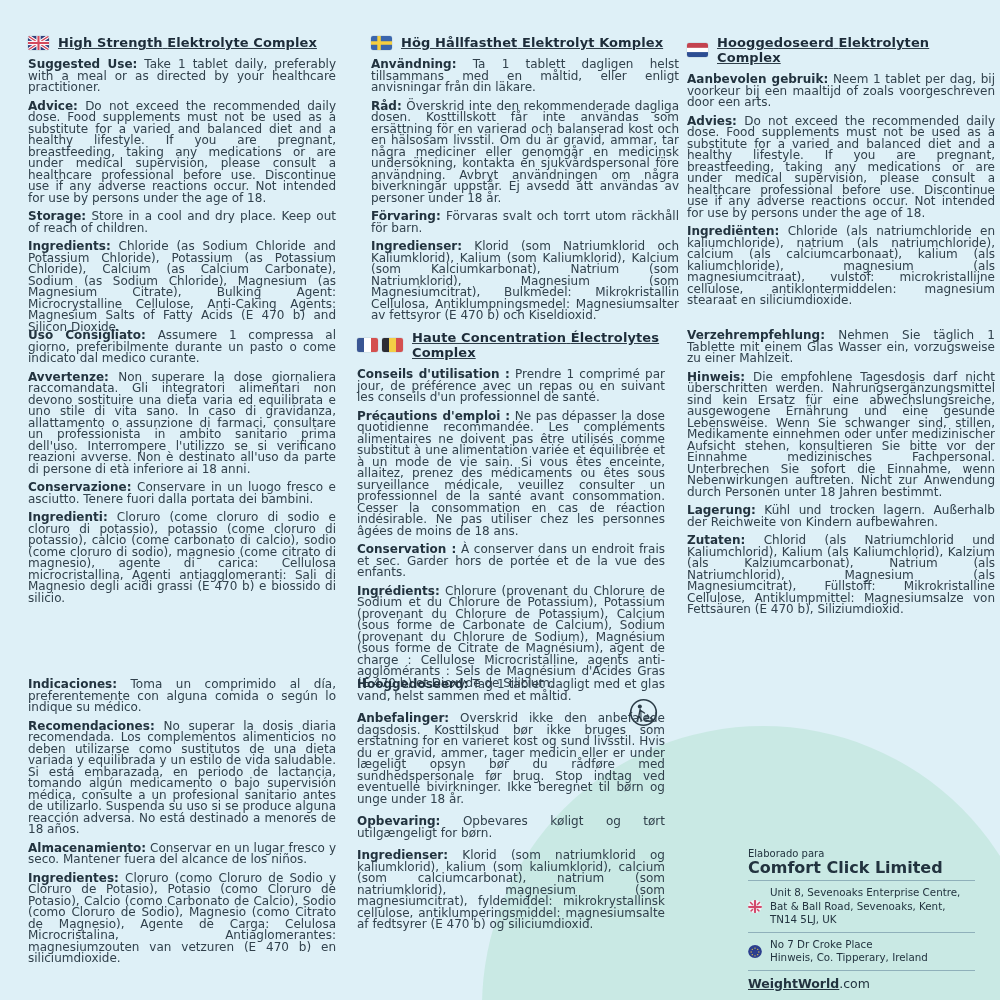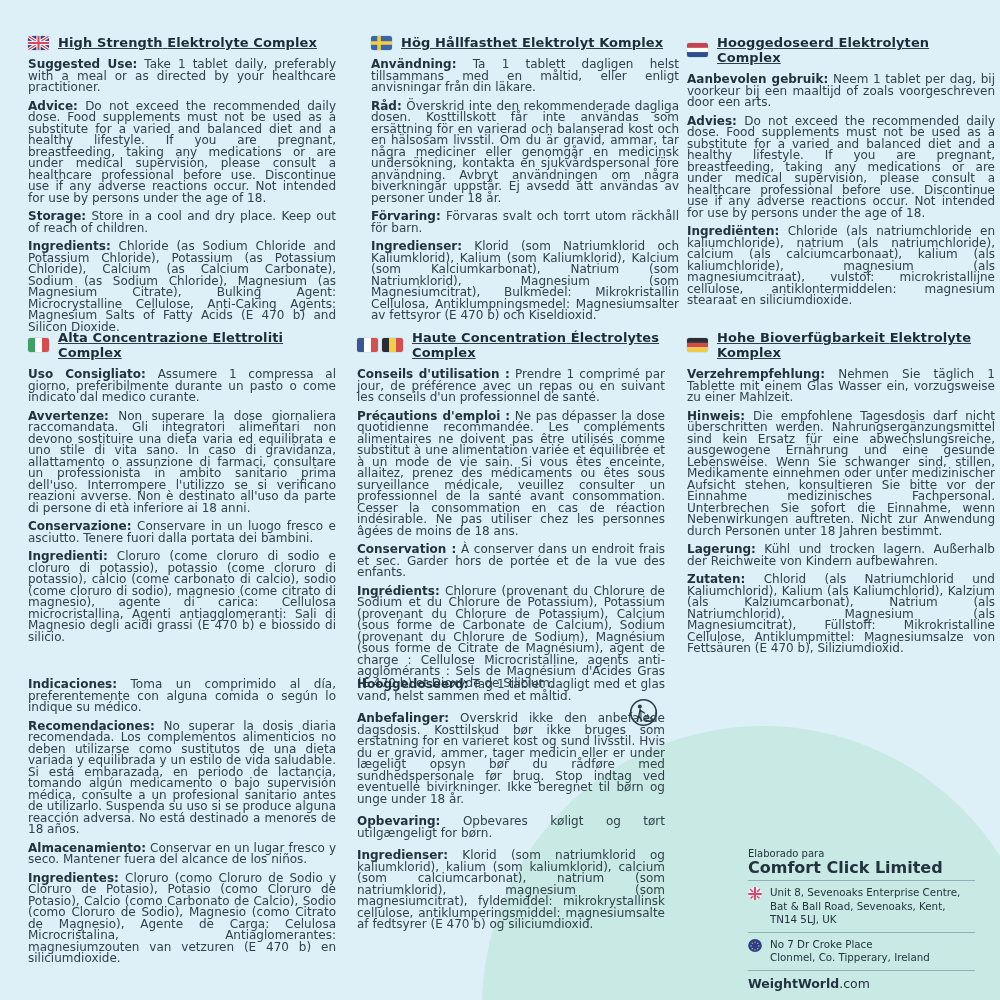--- a/index.html
+++ b/index.html
@@ -21,26 +21,26 @@
   h2{margin:0;font-size:13px;line-height:15px;font-weight:600;color:#1d2c39;letter-spacing:.1px;}
   h2 strong{font-weight:800;}
   .para{margin:0 0 7px;font-size:12px;line-height:11.5px;text-align:justify;color:#31414c;}
   .para .plabel{font-weight:700;color:#22333f;}
   .sec-da .para{margin-bottom:11px;}
   .triman-wrap{text-align:right;margin:1px 6px 0 0;}
   .footer{position:absolute;left:748px;top:847px;width:227px;color:#22333f;}
   .footer .made-for{font-size:10px;line-height:14px;}
   .footer .company{font-size:16px;line-height:14px;font-weight:700;}
   .footer .rule{border:none;border-top:1px solid #8fb0ba;margin:5px 0;}
-  .addr-row{display:flex;gap:8px;}
+  .addr-row{display:flex;gap:8px;align-items:center;}
   .addr-icon{flex:none;width:14px;height:14px;border-radius:50%;overflow:hidden;}
   .addr-lines{font-size:10.3px;line-height:13.5px;}
   .addr-lines span{display:block;}
   .website{font-size:12.5px;line-height:16px;margin-top:3px;}
-  .website b{font-weight:800;}
+  .website b{font-weight:800;text-decoration:underline;}
 </style>
 </head>
 <body>
 
 <div class="page">
   <div class="bg-circle"></div>
 
   <div class="section" style="left:28px;top:35px;">
     <div class="sec-header">
       <span class="flag">
@@ -89,30 +89,20 @@
         </svg>
       </span>
       <h2><span>Hooggedoseerd</span> <strong>Elektrolyten Complex</strong></h2>
     </div>
     <p class="para"><b class="plabel">Aanbevolen gebruik:</b> <span>Neem 1 tablet per dag, bij voorkeur bij een maaltijd of zoals voorgeschreven door een arts.</span></p>
     <p class="para"><b class="plabel">Advies:</b> <span>Do not exceed the recommended daily dose. Food supplements must not be used as a substitute for a varied and balanced diet and a healthy lifestyle. If you are pregnant, breastfeeding, taking any medications or are under medical supervision, please consult a healthcare professional before use. Discontinue use if any adverse reactions occur. Not intended for use by persons under the age of 18.</span></p>
     <p class="para"><b class="plabel">Ingrediënten:</b> <span>Chloride (als natriumchloride en kaliumchloride), natrium (als natriumchloride), calcium (als calciumcarbonaat), kalium (als kaliumchloride), magnesium (als magnesiumcitraat), vulstof: microkristallijne cellulose, antiklontermiddelen: magnesium stearaat en siliciumdioxide.</span></p>
   </div>
 
   <div class="section" style="left:28px;top:330px;">
-    <div class="sec-header">
-      <span class="flag">
-        <svg width="21" height="14" viewBox="0 0 30 20">
-          <rect width="10" height="20" fill="#3fa063"></rect>
-            <rect x="10" width="10" height="20" fill="#ffffff"></rect>
-            <rect x="20" width="10" height="20" fill="#d4504f"></rect>
-        </svg>
-      </span>
-      <h2><span>Alta Concentrazione</span> <strong>Elettroliti Complex</strong></h2>
-    </div>
     <p class="para"><b class="plabel">Uso Consigliato:</b> <span>Assumere 1 compressa al giorno, preferibilmente durante un pasto o come indicato dal medico curante.</span></p>
     <p class="para"><b class="plabel">Avvertenze:</b> <span>Non superare la dose giornaliera raccomandata. Gli integratori alimentari non devono sostituire una dieta varia ed equilibrata e uno stile di vita sano. In caso di gravidanza, allattamento o assunzione di farmaci, consultare un professionista in ambito sanitario prima dell'uso. Interrompere l'utilizzo se si verificano reazioni avverse. Non è destinato all'uso da parte di persone di età inferiore ai 18 anni.</span></p>
     <p class="para"><b class="plabel">Conservazione:</b> <span>Conservare in un luogo fresco e asciutto. Tenere fuori dalla portata dei bambini.</span></p>
     <p class="para"><b class="plabel">Ingredienti:</b> <span>Cloruro (come cloruro di sodio e cloruro di potassio),  potassio (come cloruro di potassio), calcio (come carbonato di calcio), sodio (come cloruro di sodio), magnesio (come citrato di magnesio), agente di carica: Cellulosa microcristallina, Agenti antiagglomeranti: Sali di Magnesio degli acidi grassi (E 470 b) e biossido di silicio.</span></p>
   </div>
 
   <div class="section" style="left:357px;top:330px;">
     <div class="sec-header">
       <span class="flag-pair">
         <span class="flag">
@@ -141,30 +131,20 @@
         <circle cx="16" cy="17" r="13.2" fill="none" stroke="#2c3c47" stroke-width="1.7"></circle>
         <circle cx="12.2" cy="10.8" r="2.1" fill="#2c3c47"></circle>
         <path d="M12.6,13.6 L11.2,20.5 L9.6,25.5 M11.2,20.5 L14.2,25.5 M12.4,14.5 L17,17.5" fill="none" stroke="#2c3c47" stroke-width="1.5" stroke-linecap="round"></path>
         <path d="M17.5,21.5 l4,0 l-1.4,-2 M23,22.5 l3.5,2 l-2.3,1.2" fill="none" stroke="#2c3c47" stroke-width="1.4" stroke-linecap="round" stroke-linejoin="round"></path>
         <path d="M16.8,24.5 l5.5,1.5 l3.5,-0.5" fill="none" stroke="#2c3c47" stroke-width="1.4" stroke-linecap="round"></path>
       </svg>
     </div>
   </div>
 
   <div class="section" style="left:687px;top:330px;">
-    <div class="sec-header">
-      <span class="flag">
-        <svg width="21" height="14" viewBox="0 0 30 20">
-          <rect width="30" height="7" fill="#2c2c34"></rect>
-            <rect y="7" width="30" height="6" fill="#cf4a4a"></rect>
-            <rect y="13" width="30" height="7" fill="#f3c94a"></rect>
-        </svg>
-      </span>
-      <h2><span>Hohe Bioverfügbarkeit</span> <strong>Elektrolyte Komplex</strong></h2>
-    </div>
     <p class="para"><b class="plabel">Verzehrempfehlung:</b> <span>Nehmen Sie täglich 1 Tablette mit einem Glas Wasser ein, vorzugsweise zu einer Mahlzeit.</span></p>
     <p class="para"><b class="plabel">Hinweis:</b> <span>Die empfohlene Tagesdosis darf nicht überschritten werden. Nahrungsergänzungsmittel sind kein Ersatz für eine abwechslungsreiche, ausgewogene Ernährung und eine gesunde Lebensweise. Wenn Sie schwanger sind, stillen, Medikamente einnehmen oder unter medizinischer Aufsicht stehen, konsultieren Sie bitte vor der Einnahme medizinisches Fachpersonal. Unterbrechen Sie sofort die Einnahme, wenn Nebenwirkungen auftreten. Nicht zur Anwendung durch Personen unter 18 Jahren bestimmt.</span></p>
     <p class="para"><b class="plabel">Lagerung:</b> <span>Kühl und trocken lagern. Außerhalb der Reichweite von Kindern aufbewahren.</span></p>
     <p class="para"><b class="plabel">Zutaten:</b> <span>Chlorid (als Natriumchlorid und Kaliumchlorid), Kalium (als Kaliumchlorid), Kalzium (als Kalziumcarbonat), Natrium (als Natriumchlorid), Magnesium (als Magnesiumcitrat), Füllstoff: Mikrokristalline Cellulose, Antiklumpmittel: Magnesiumsalze von Fettsäuren (E 470 b), Siliziumdioxid.</span></p>
   </div>
 
   <div class="section" style="left:28px;top:679px;">
     <p class="para"><b class="plabel">Indicaciones:</b> <span>Toma un comprimido al día, preferentemente con alguna comida o según lo indique su médico.</span></p>
     <p class="para"><b class="plabel">Recomendaciones:</b> <span>No superar la dosis diaria recomendada. Los complementos alimenticios no deben utilizarse como sustitutos de una dieta variada y equilibrada y un estilo de vida saludable. Si está embarazada, en periodo de lactancia, tomando algún medicamento o bajo supervisión médica, consulte a un profesional sanitario antes de utilizarlo. Suspenda su uso si se produce alguna reacción adversa. No está destinado a menores de 18 años.</span></p>
     <p class="para"><b class="plabel">Almacenamiento:</b> <span>Conservar en un lugar fresco y seco. Mantener fuera del alcance de los niños.</span></p>
@@ -218,19 +198,19 @@
             <circle cx="13.9" cy="13.9" r="0.9"></circle>
               <circle cx="10" cy="15.5" r="0.9"></circle>
               <circle cx="6.1" cy="13.9" r="0.9"></circle>
             <circle cx="4.5" cy="10" r="0.9"></circle>
               <circle cx="6.1" cy="6.1" r="0.9"></circle>
           </g>
         </svg>
       </span>
       <div class="addr-lines">
         <span>No 7 Dr Croke Place</span>
-        <span>Clonmel, Co. Tipperary, Ireland</span>
+        <span>Hinweis, Co. Tipperary, Ireland</span>
       </div>
     </div>
     <hr class="rule">
     <div class="website"><b>WeightWorld</b><span>.com</span></div>
   </div>
 </div>
 
 </body></html>

